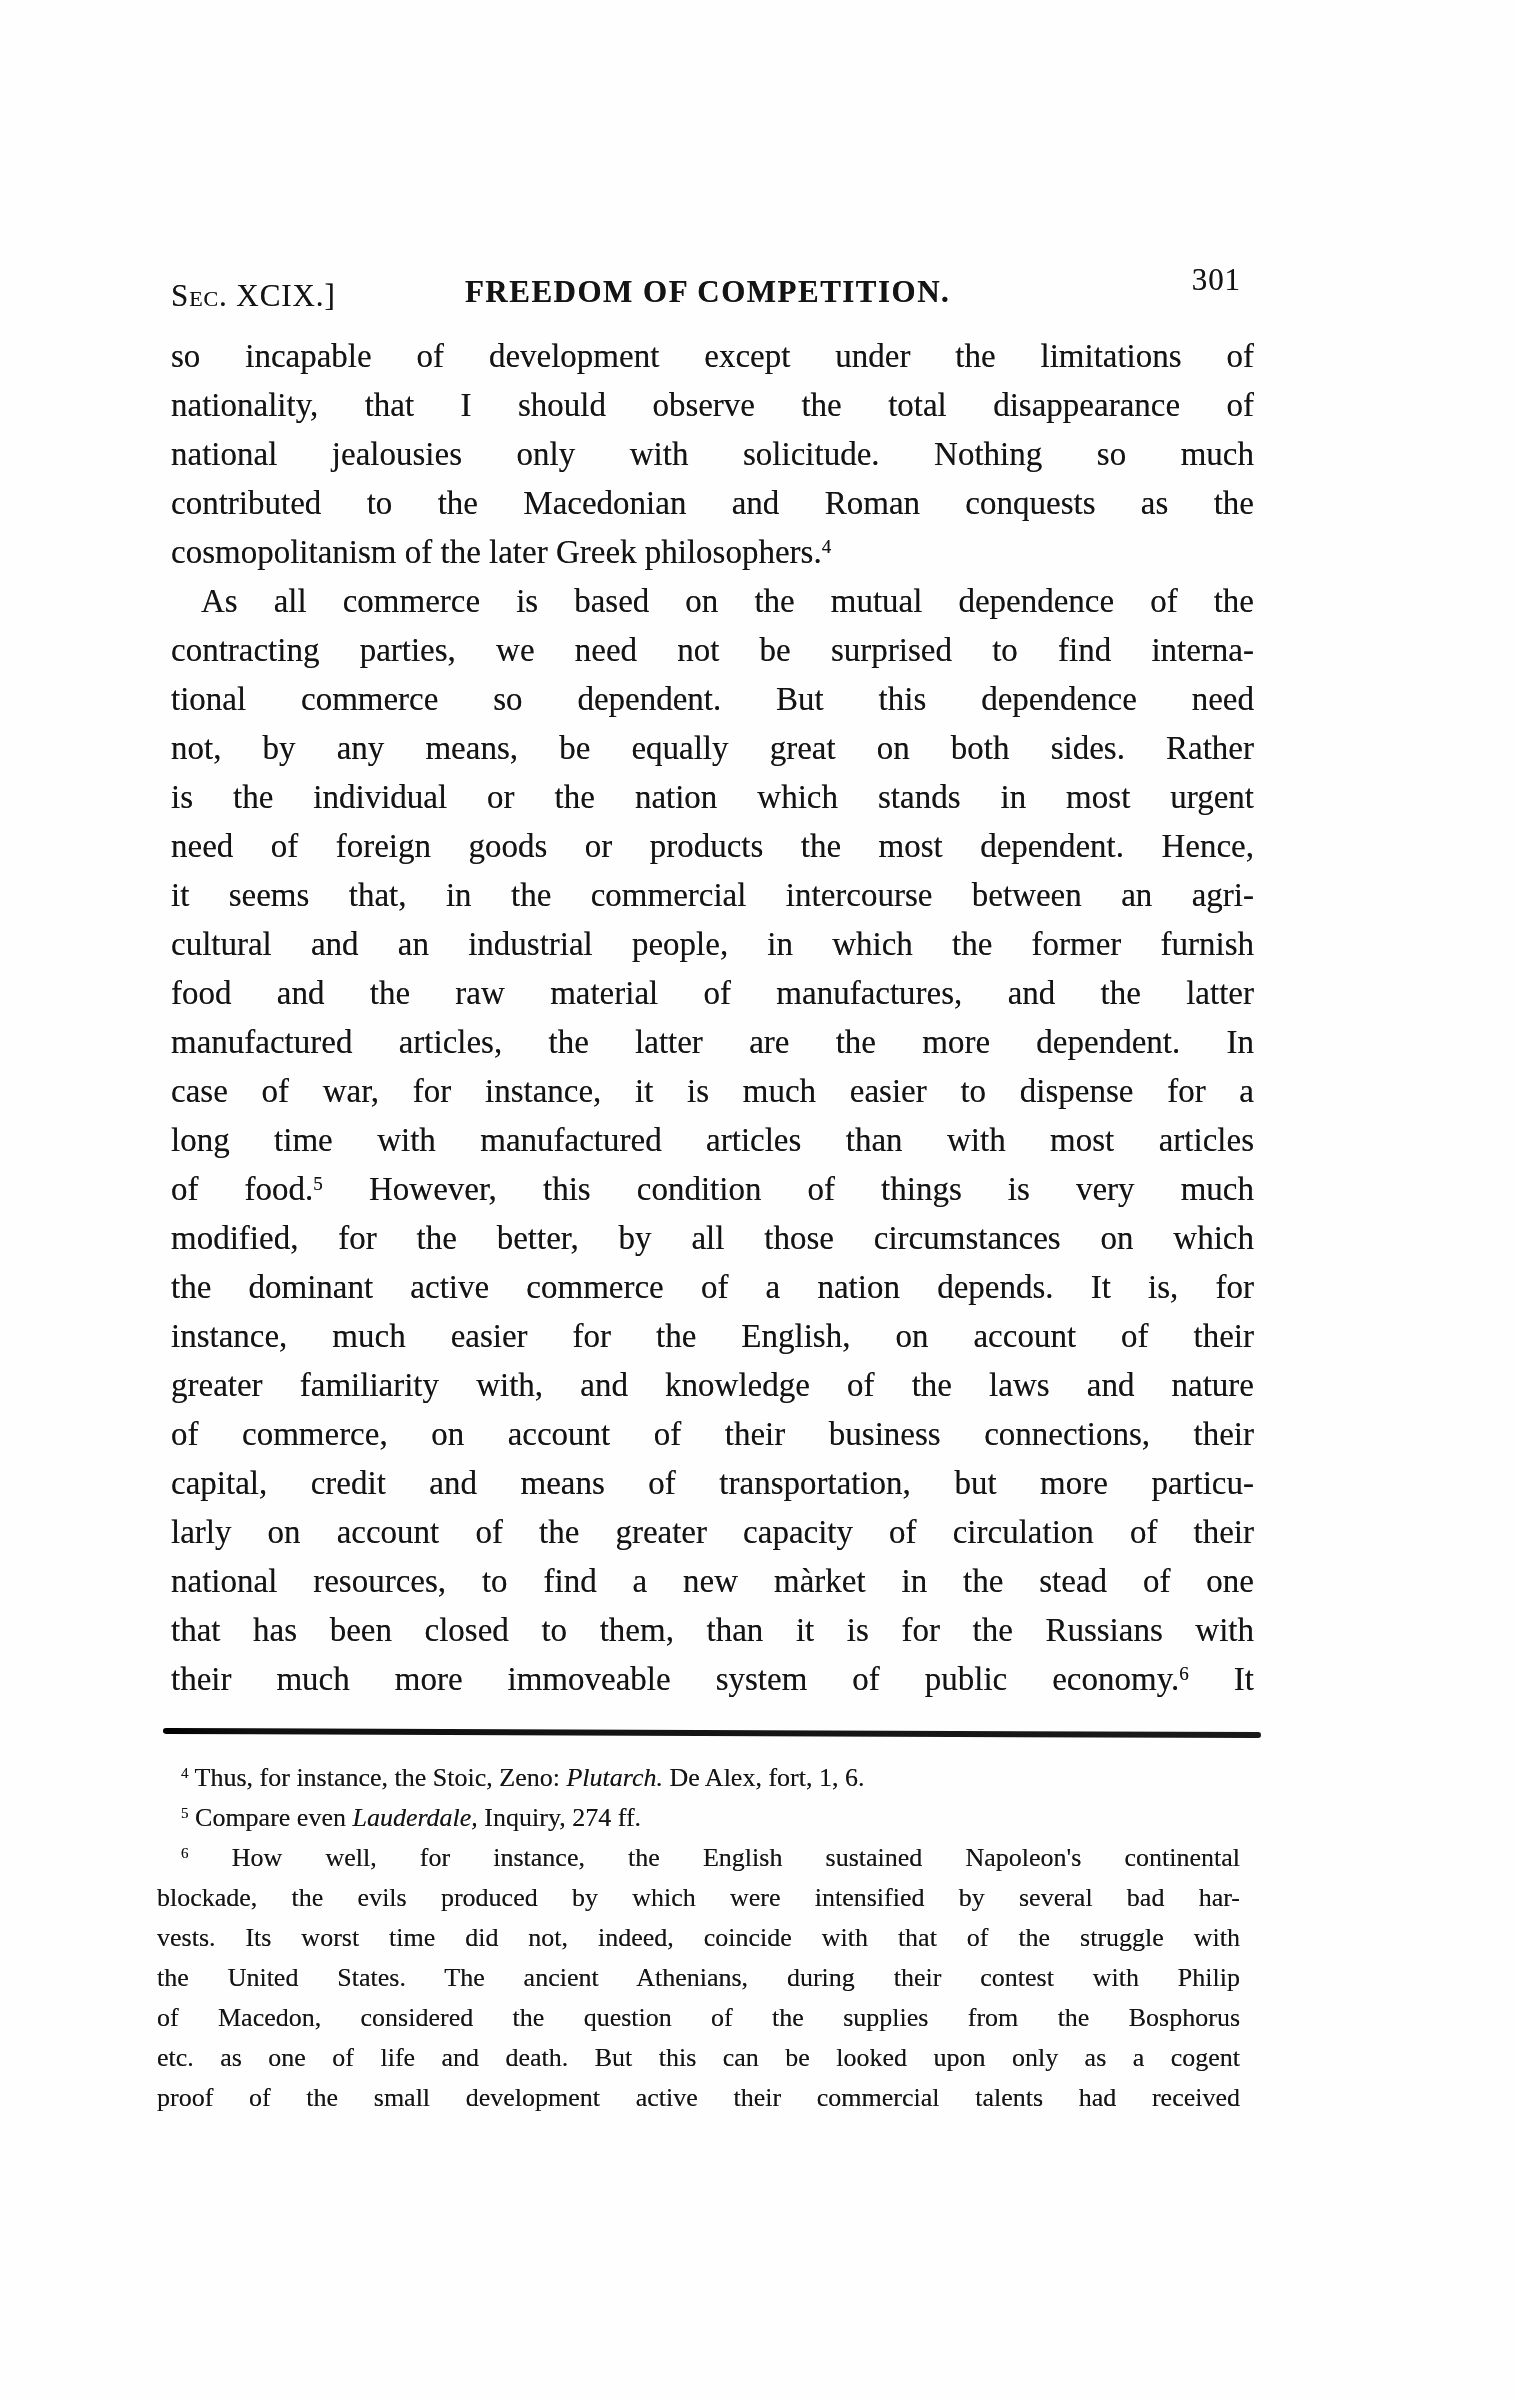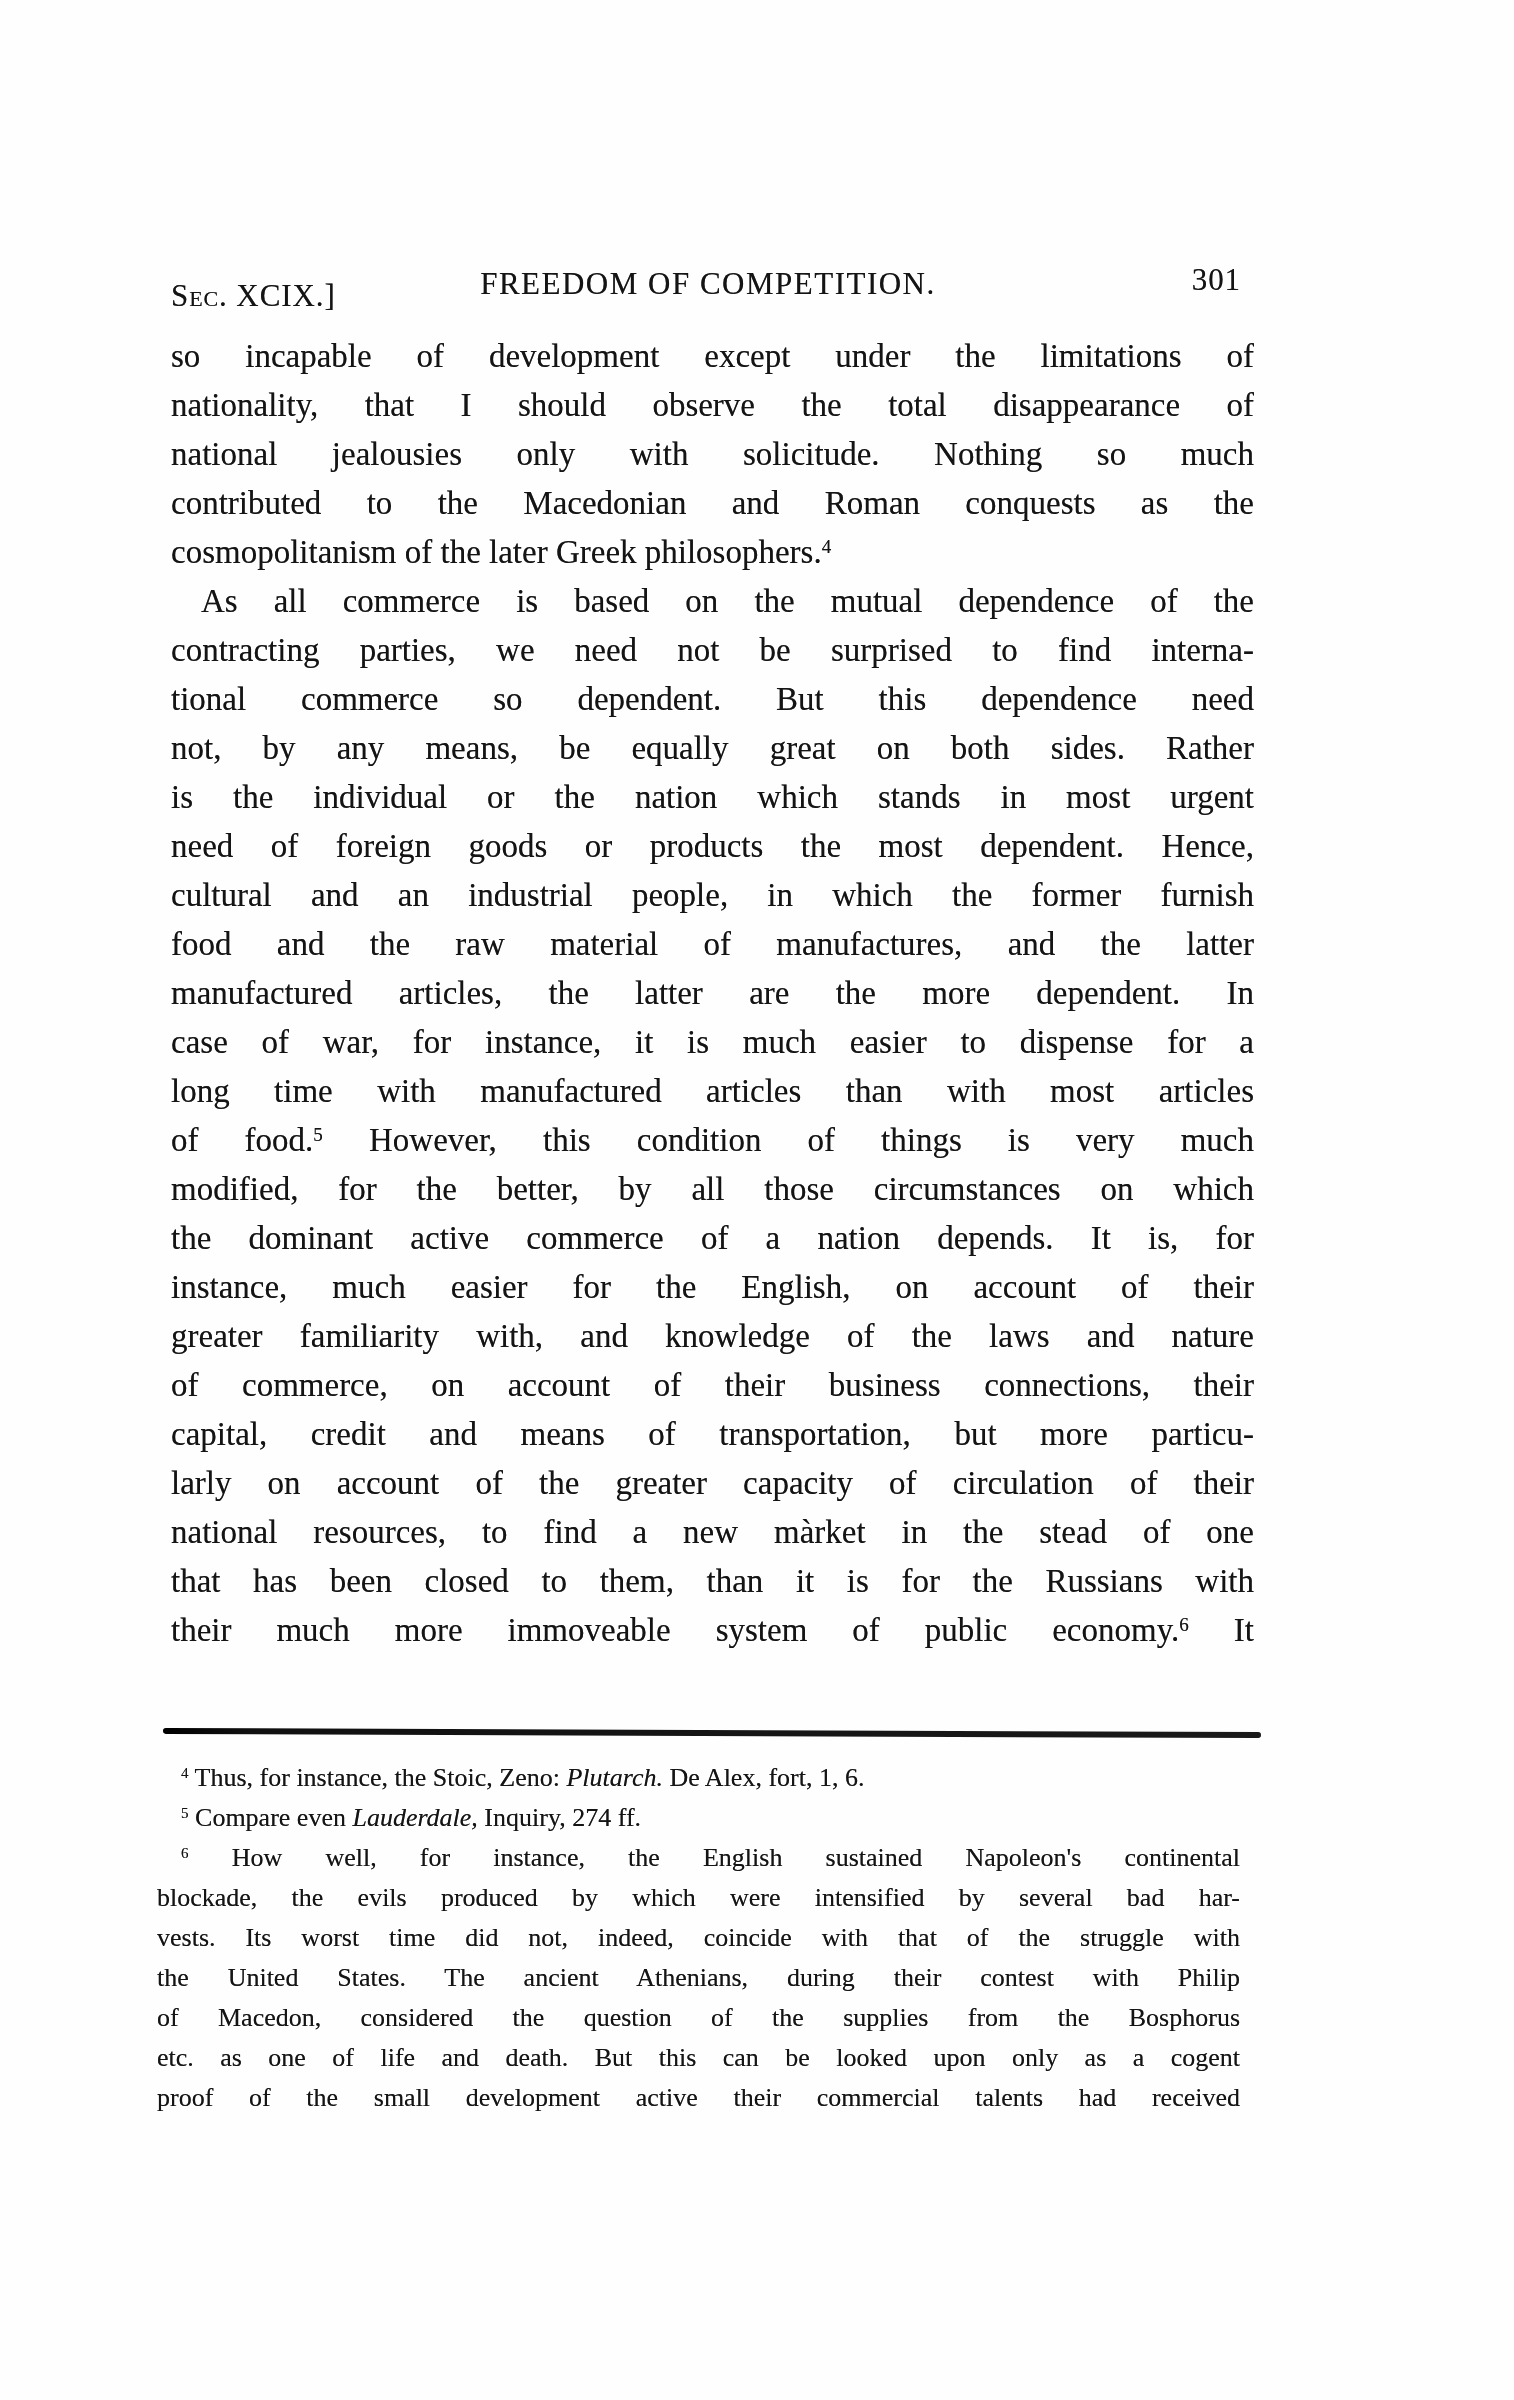--- a/index.html
+++ b/index.html
@@ -16,22 +16,22 @@
   
   .page-header {
     position:absolute; left:171px; top:262px; width:1083px; height:41px;
     font-size:31px;
   }
   .sec {
     position:absolute; left:0; top:16px;
     font-variant:small-caps; letter-spacing:0.9px;
   }
   .title {
-    position:absolute; left:50%; top:4px; transform:translateX(-51%);
-    letter-spacing:1.5px; white-space:nowrap;
+    position:absolute; left:50%; top:12px; transform:translateX(-51%);
+    letter-spacing:1.5px; white-space:nowrap;font-weight:bold;
   }
   .pageno { position:absolute; right:13px; top:0; letter-spacing:0.9px;margin-left:16px; }
 
   
   .body-text {
     position:absolute; left:171px; top:332px; width:1083px;
     font-size:33px; line-height:49px;
   }
   .line {
     text-align:justify; text-align-last:justify;
@@ -75,20 +75,21 @@
       <div class="line"><span>nationality, that I should observe the total disappearance of</span></div>
       <div class="line"><span>national jealousies only with solicitude. Nothing so much</span></div>
       <div class="line"><span>contributed to the Macedonian and Roman conquests as the</span></div>
       <div class="line left"><span>cosmopolitanism of the later Greek philosophers.</span><sup>4</sup></div>
       <div class="line indent"><span>As all commerce is based on the mutual dependence of the</span></div>
       <div class="line"><span>contracting parties, we need not be surprised to find interna-</span></div>
       <div class="line"><span>tional commerce so dependent. But this dependence need</span></div>
       <div class="line"><span>not, by any means, be equally great on both sides. Rather</span></div>
       <div class="line"><span>is the individual or the nation which stands in most urgent</span></div>
       <div class="line"><span>need of foreign goods or products the most dependent. Hence,</span></div>
+      <div class="line"><span>it seems that, in the commercial intercourse between an agri-</span></div>
       <div class="line"><span>cultural and an industrial people, in which the former furnish</span></div>
       <div class="line"><span>food and the raw material of manufactures, and the latter</span></div>
       <div class="line"><span>manufactured articles, the latter are the more dependent. In</span></div>
       <div class="line"><span>case of war, for instance, it is much easier to dispense for a</span></div>
       <div class="line"><span>long time with manufactured articles than with most articles</span></div>
       <div class="line"><span>of food.</span><sup>5</sup><span> However, this condition of things is very much</span></div>
       <div class="line"><span>modified, for the better, by all those circumstances on which</span></div>
       <div class="line"><span>the dominant active commerce of a nation depends. It is, for</span></div>
       <div class="line"><span>instance, much easier for the English, on account of their</span></div>
       <div class="line"><span>greater familiarity with, and knowledge of the laws and nature</span></div>

